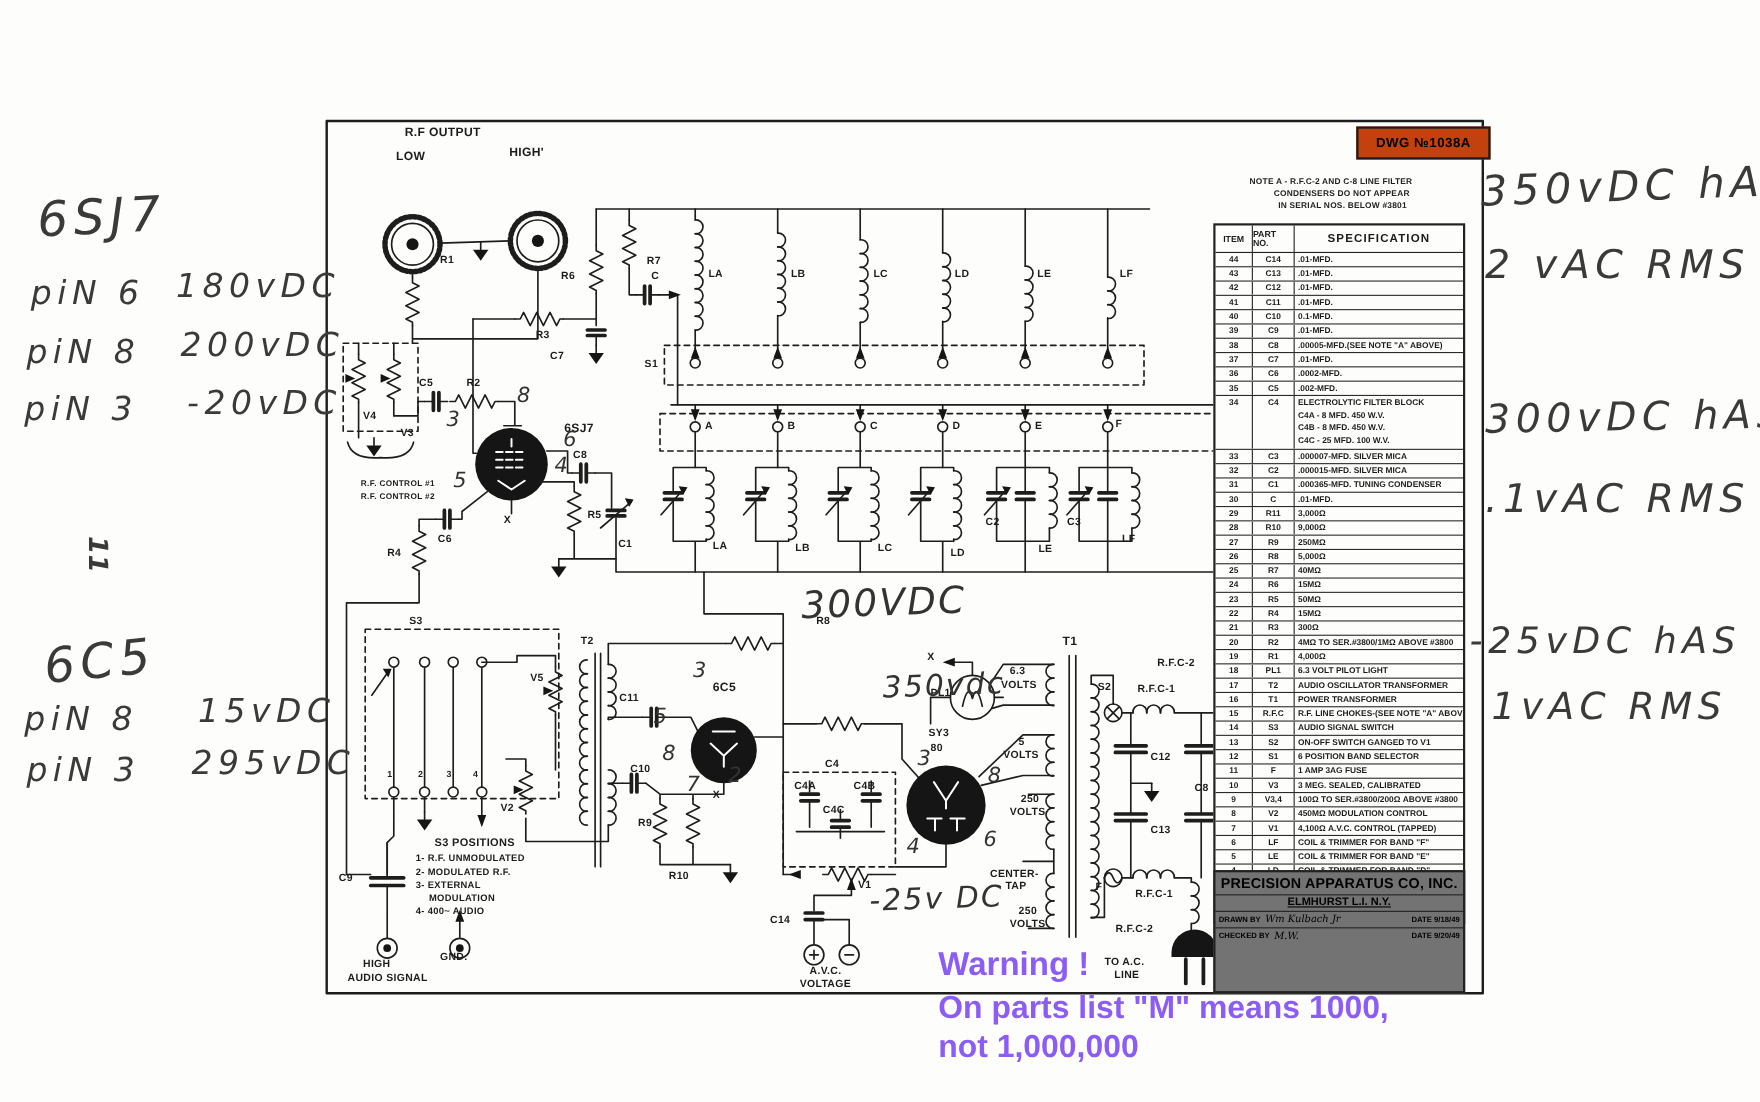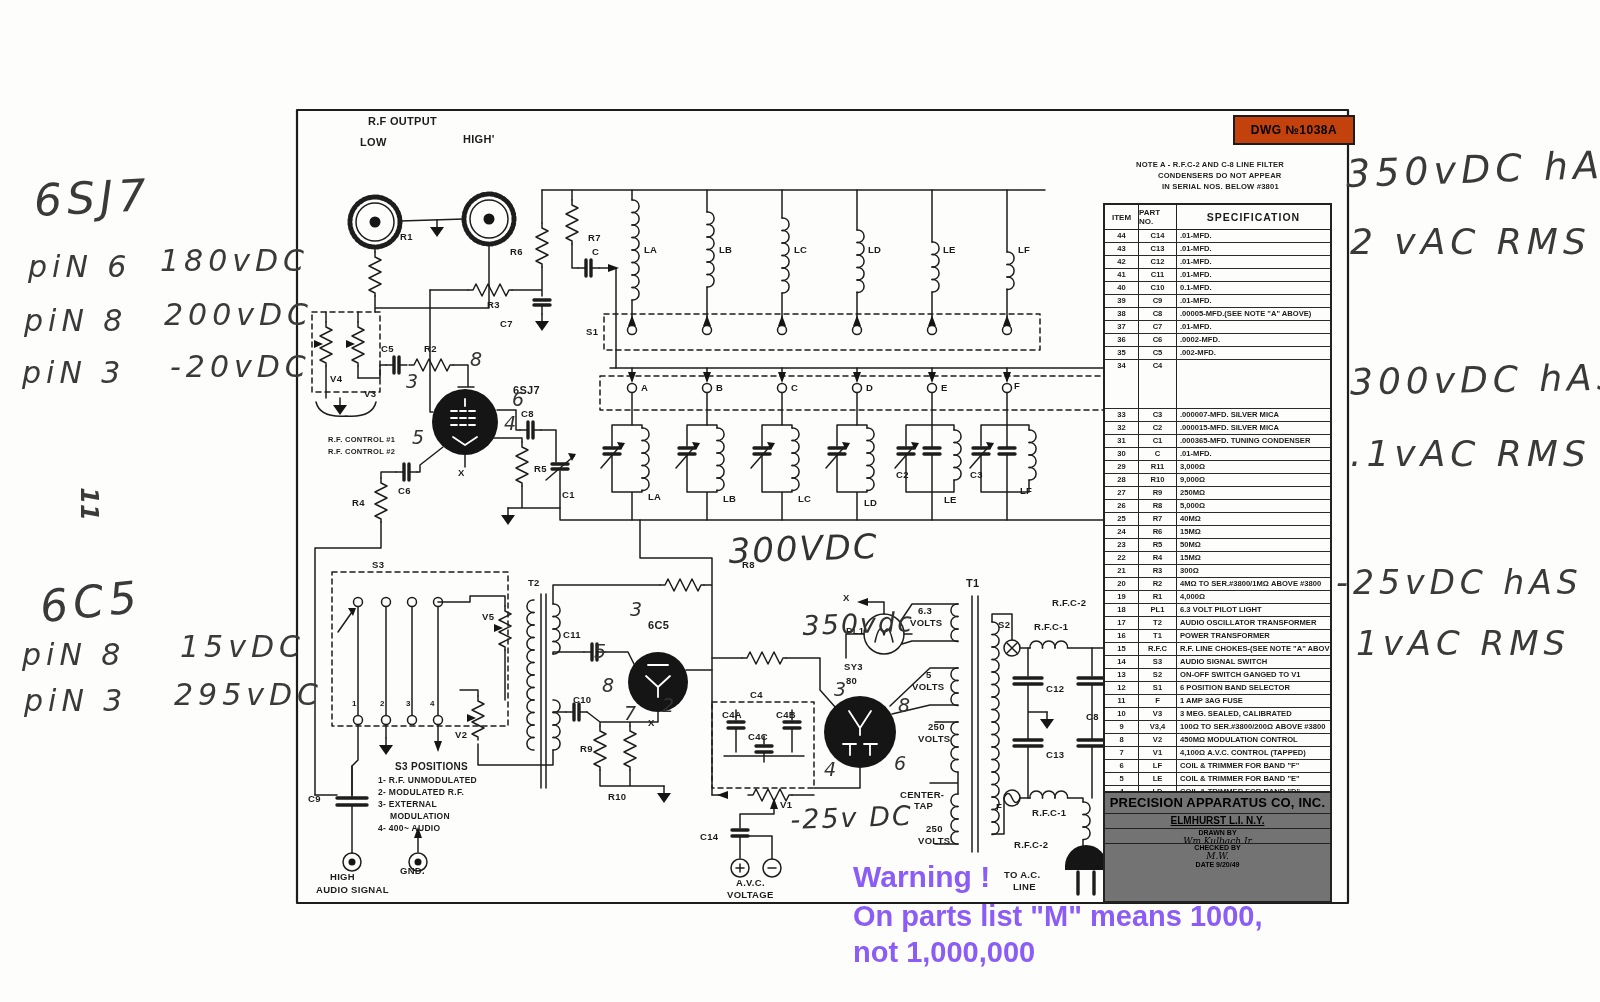--- a/index.html
+++ b/index.html
@@ -33,21 +33,21 @@
   .pc-item{width:34px;border-right:1px solid #222;text-align:center;}
   .pc-part{width:38px;border-right:1px solid #222;text-align:center;}
   .pc-spec{flex:1;padding-left:3px;}
   .prow.tall span{white-space:pre-line;line-height:11.5px;}
   
   #title-block{position:absolute;left:1103px;top:791px;width:229px;height:112px;border:2px solid #222;box-sizing:border-box;background:#737373;}
   #title-block .trow{border-bottom:1.5px solid #222;text-align:center;overflow:hidden;}
   .tb-company{font-size:13px;font-weight:800;letter-spacing:.2px;line-height:20px;height:20px;}
   .tb-city{font-size:10px;font-weight:800;text-decoration:underline;line-height:14px;height:14px;}
   .tb-series{font-size:11.5px;font-weight:800;line-height:16px;padding-top:3px;height:36px;box-sizing:border-box;}
-  .tb-sign{display:flex;align-items:center;font-size:7px;font-weight:700;height:15px;padding:0 3px;box-sizing:border-box;flex-direction:column;}
+  .tb-sign{display:flex;align-items:center;font-size:7px;font-weight:700;height:15px;padding:0 3px;box-sizing:border-box;}
   .tb-sign .sig{font-family:"DejaVu Serif",serif;font-style:italic;font-size:9px;font-weight:400;margin:0 4px;flex:1;text-align:left;}
   #dwg-box{position:absolute;left:1233px;top:115px;width:118px;height:26px;border:2.5px solid #1c1c1c;display:flex;align-items:center;justify-content:center;font-size:12px;font-weight:700;letter-spacing:.5px;background:#c2410c;}
 </style>
 </head>
 <body>
 
 <div id="canvas">
 
 <svg width="1600" height="1002" viewBox="0 0 1600 1002">
   <defs>
@@ -434,20 +434,24 @@
           <span class="pc-spec">.0002-MFD.</span>
         </div>
         <div class="prow">
           <span class="pc-item">35</span>
           <span class="pc-part">C5</span>
           <span class="pc-spec">.002-MFD.</span>
         </div>
         <div class="prow tall">
           <span class="pc-item">34</span>
           <span class="pc-part">C4</span>
+          <span class="pc-spec">ELECTROLYTIC FILTER BLOCK
+C4A - 8 MFD. 450 W.V.
+C4B - 8 MFD. 450 W.V.
+C4C - 25 MFD. 100 W.V.</span>
         </div>
         <div class="prow">
           <span class="pc-item">33</span>
           <span class="pc-part">C3</span>
           <span class="pc-spec">.000007-MFD. SILVER MICA</span>
         </div>
         <div class="prow">
           <span class="pc-item">32</span>
           <span class="pc-part">C2</span>
           <span class="pc-spec">.000015-MFD. SILVER MICA</span>

